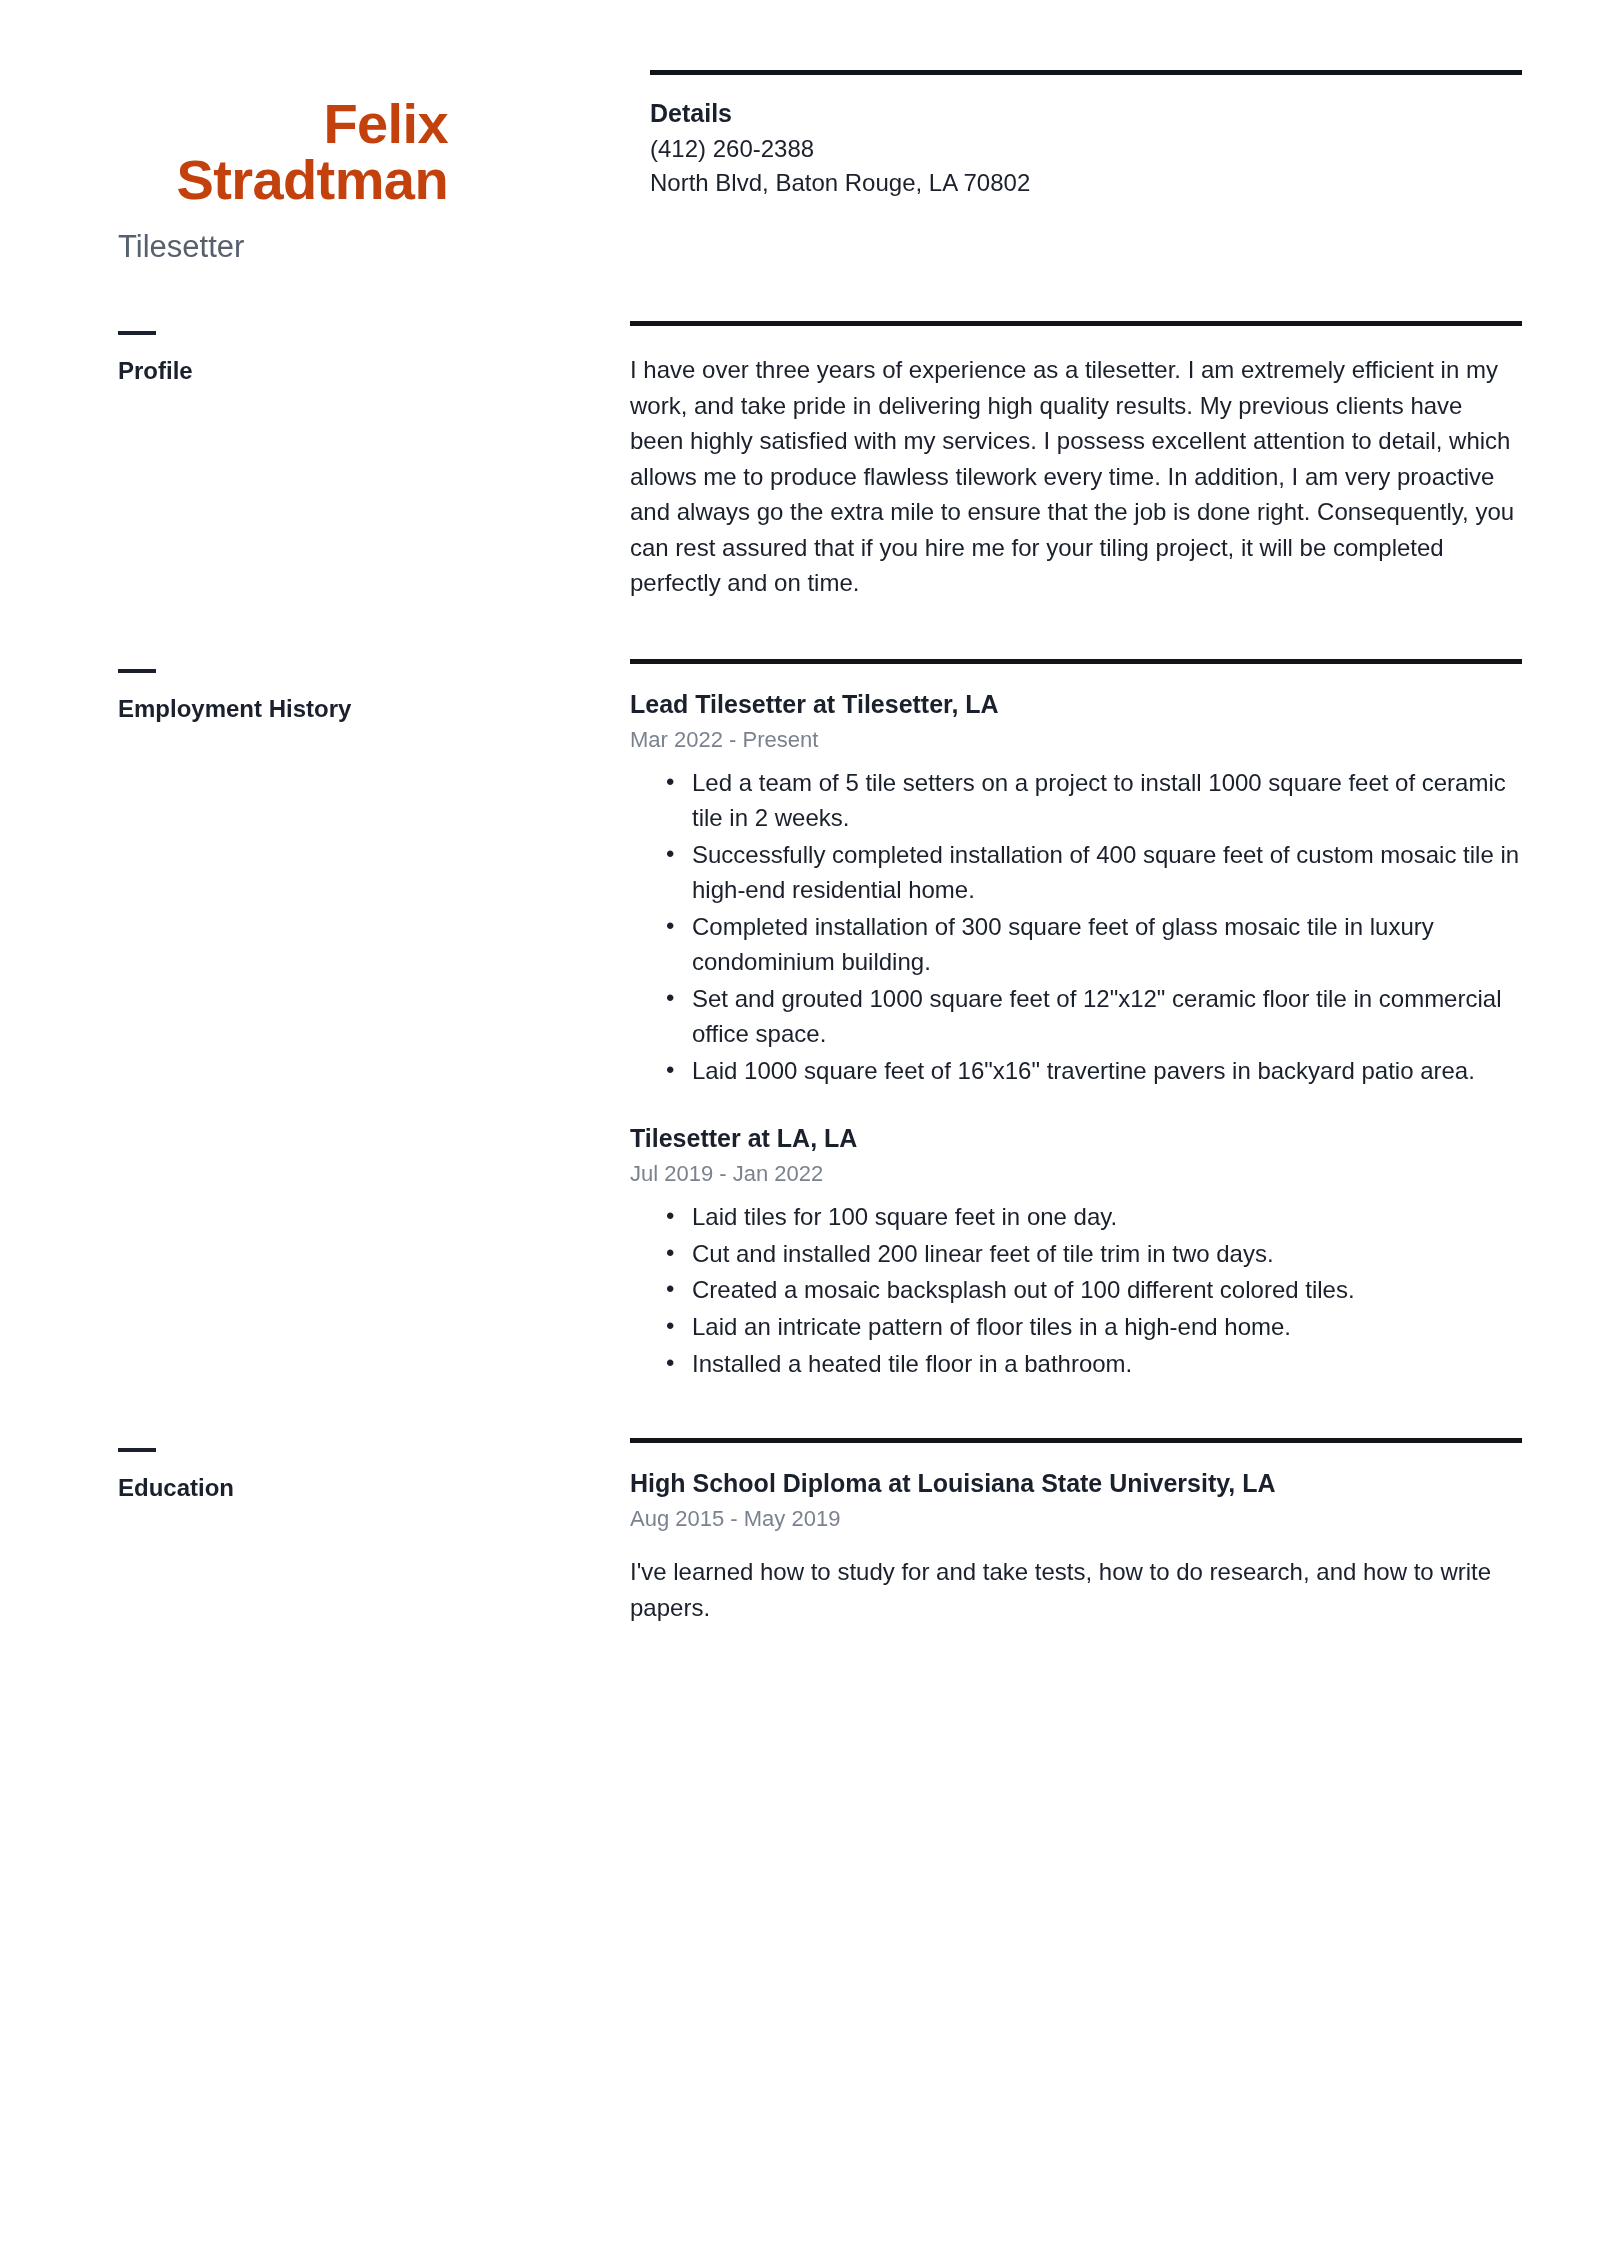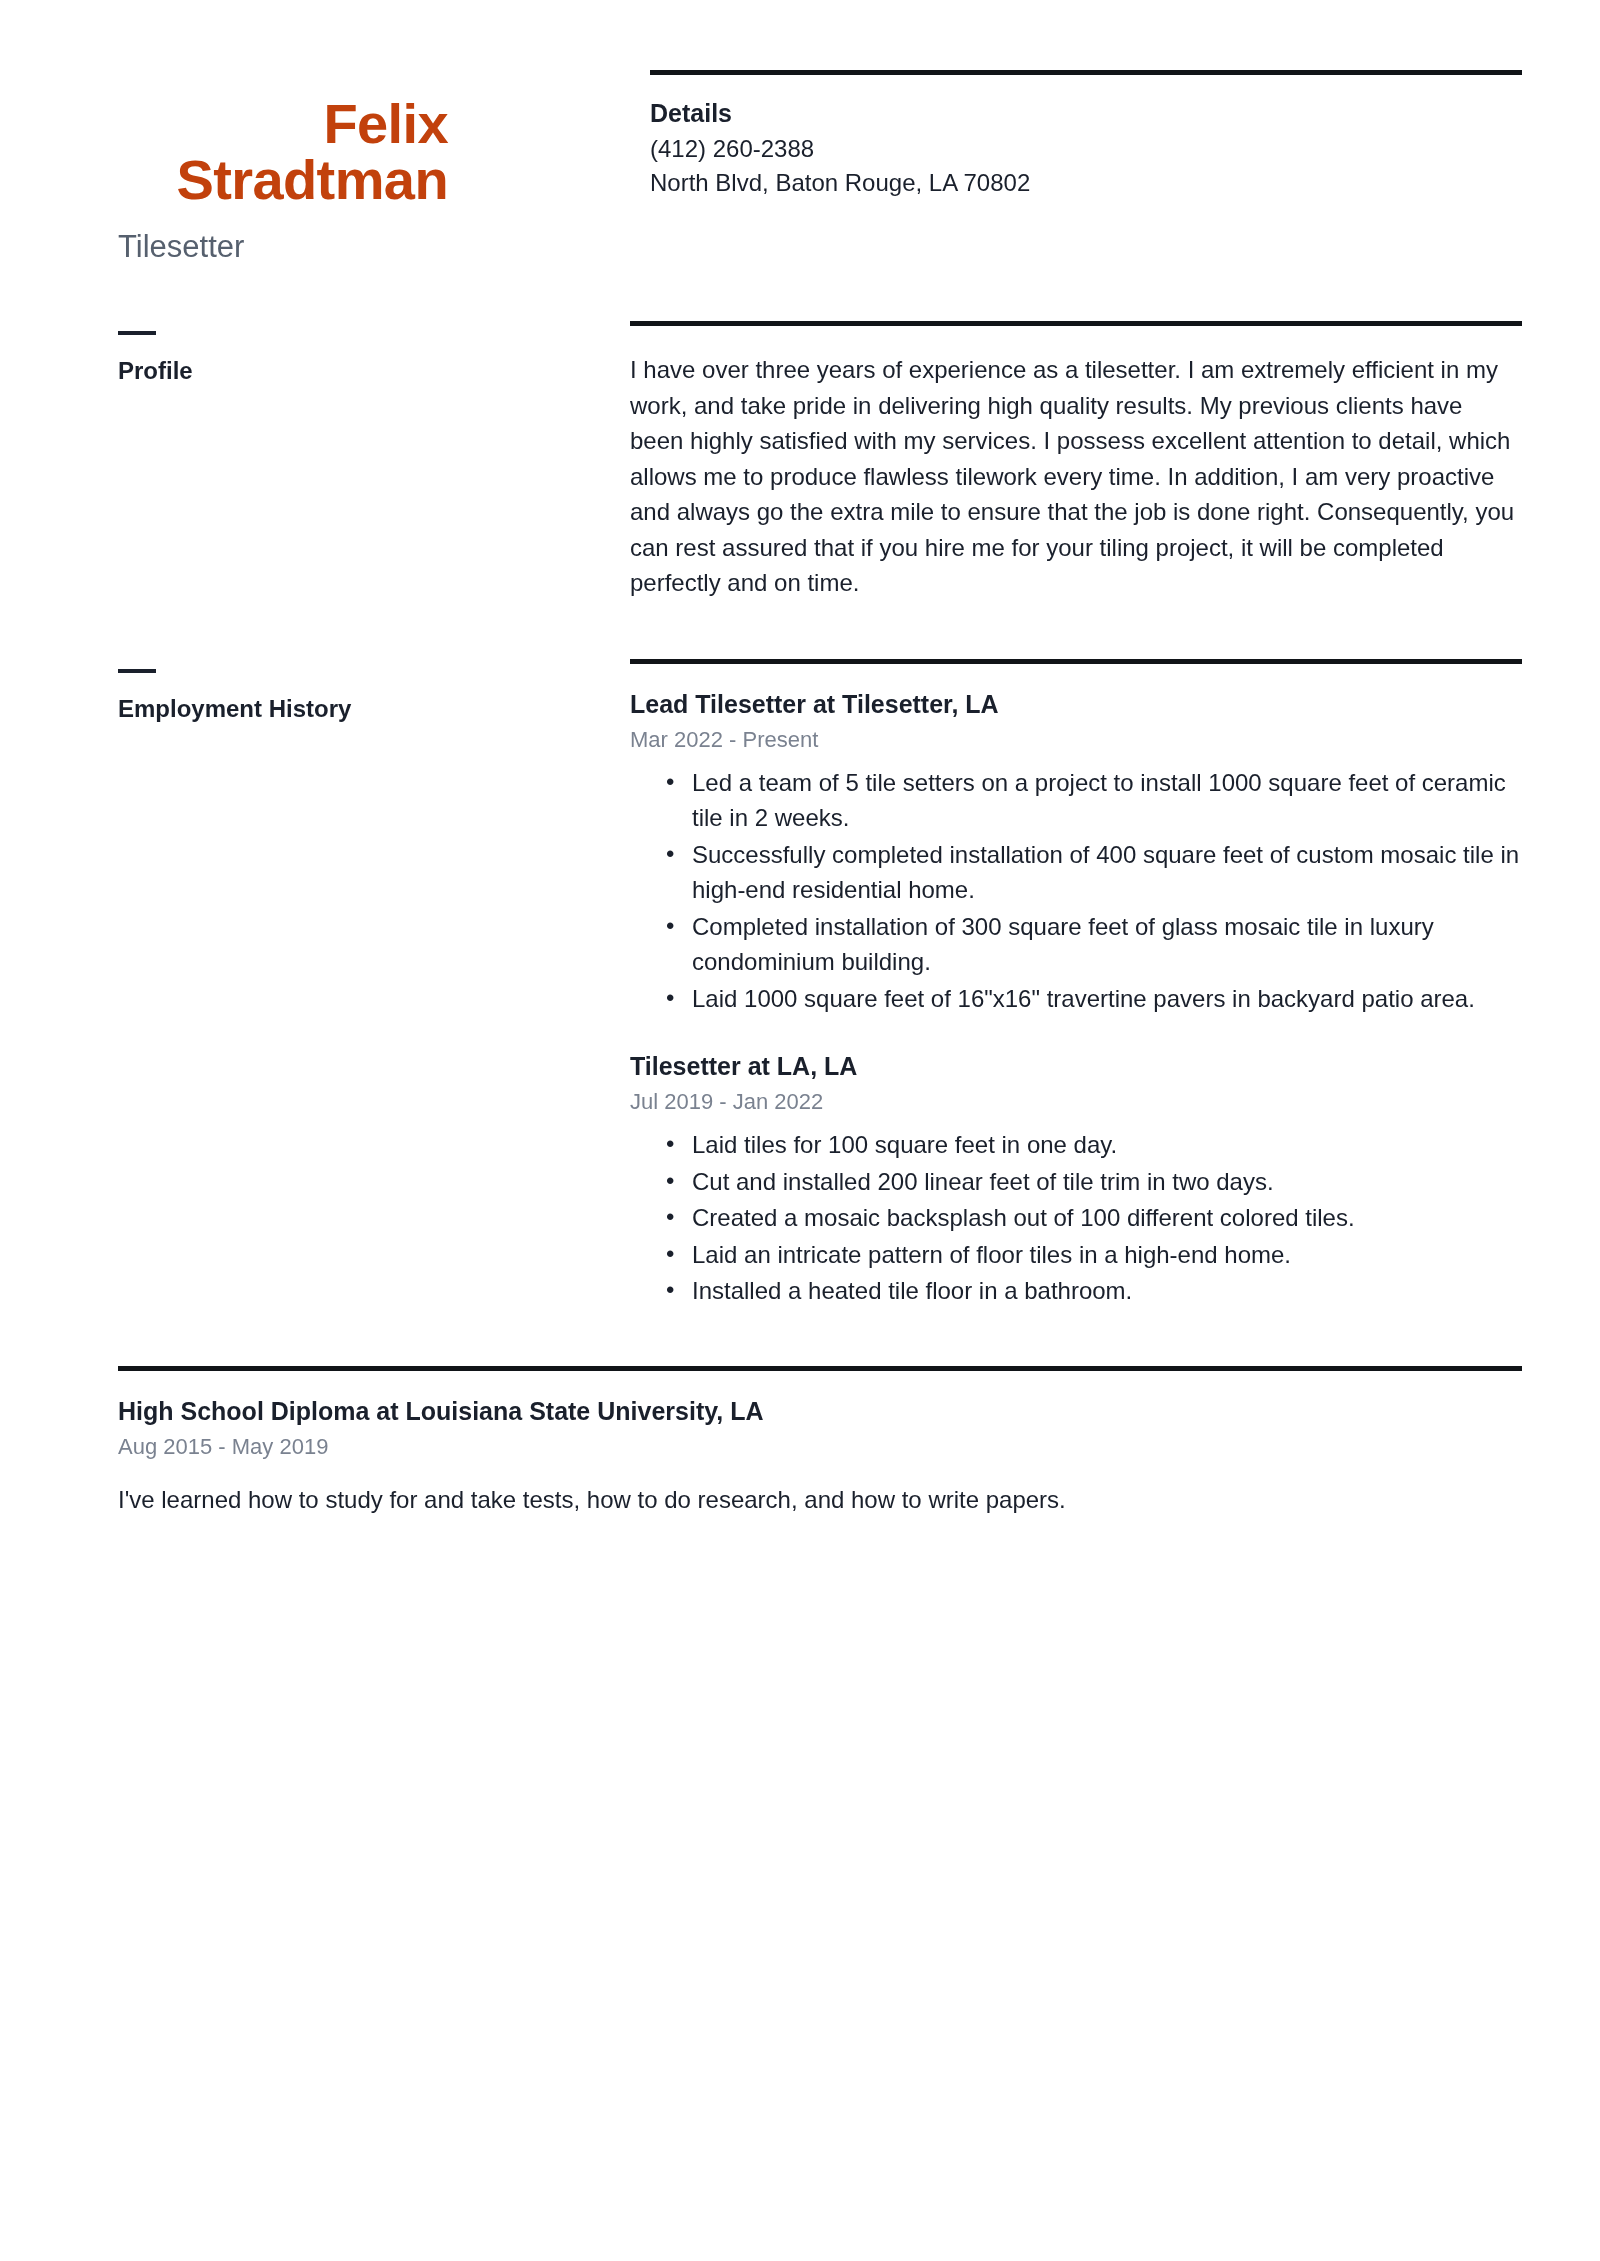--- a/index.html
+++ b/index.html
@@ -219,20 +219,21 @@
         <div class="rule"></div>
         <div class="sp-rule-to-content"></div>
 
         <div class="entry">
           <div class="entry-title">Lead Tilesetter at Tilesetter, LA</div>
           <div class="entry-date">Mar 2022 - Present</div>
           <ul class="bullets">
             <li>Led a team of 5 tile setters on a project to install 1000 square feet of ceramic tile in 2 weeks.</li>
             <li>Successfully completed installation of 400 square feet of custom mosaic tile in high-end residential home.</li>
             <li>Completed installation of 300 square feet of glass mosaic tile in luxury condominium building.</li>
+            <li>Set and grouted 1000 square feet of 12"x12" ceramic floor tile in commercial office space.</li>
             <li>Laid 1000 square feet of 16"x16" travertine pavers in backyard patio area.</li>
           </ul>
         </div>
 
         <div class="entry">
           <div class="entry-title">Tilesetter at LA, LA</div>
           <div class="entry-date">Jul 2019 - Jan 2022</div>
           <ul class="bullets">
             <li>Laid tiles for 100 square feet in one day.</li>
             <li>Cut and installed 200 linear feet of tile trim in two days.</li>
@@ -240,20 +241,26 @@
             <li>Laid an intricate pattern of floor tiles in a high-end home.</li>
             <li>Installed a heated tile floor in a bathroom.</li>
           </ul>
         </div>
       </div>
     </div>
 
     <div class="sp-after-employment"></div>
 
     <div class="section">
+      <div class="section-left">
+        <div class="side-label-wrap">
+          <div class="side-dash"></div>
+          <div class="side-label">Education</div>
+        </div>
+      </div>
       <div class="section-right">
         <div class="rule"></div>
         <div class="sp-rule-to-content"></div>
         <div class="entry">
           <div class="entry-title">High School Diploma at Louisiana State University, LA</div>
           <div class="entry-date">Aug 2015 - May 2019</div>
           <p class="edu-desc">I've learned how to study for and take tests, how to do research, and how to write papers.</p>
         </div>
       </div>
     </div>

